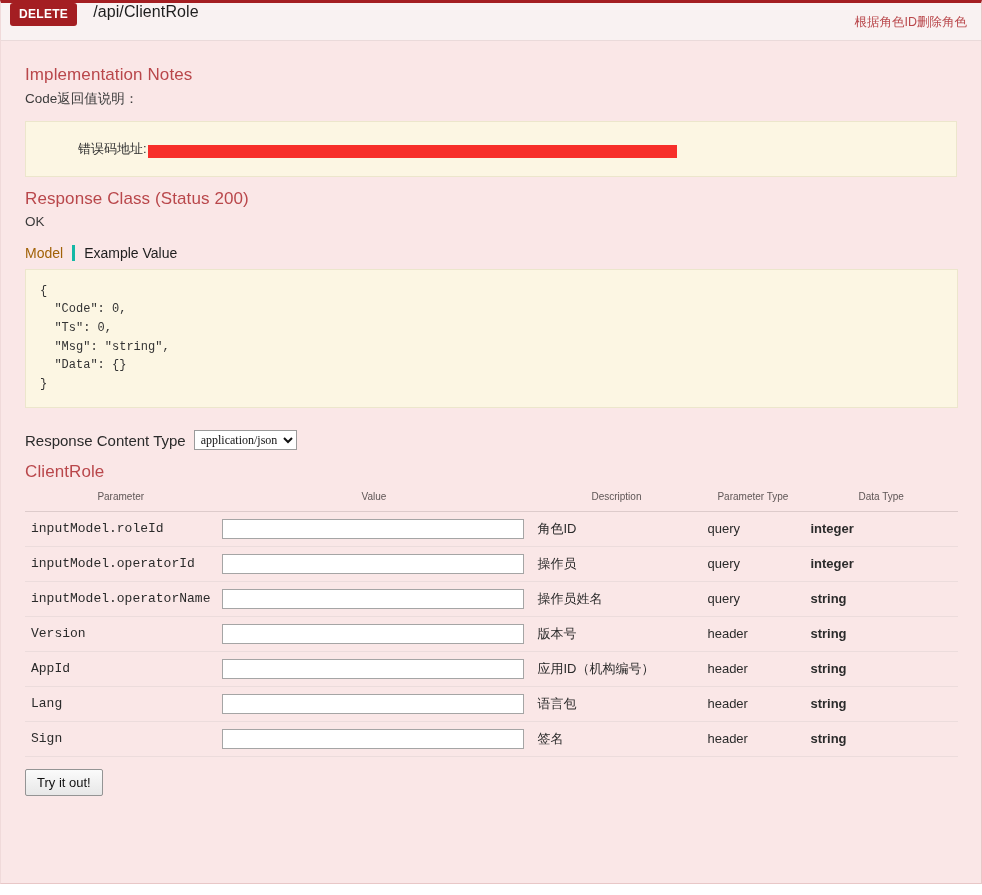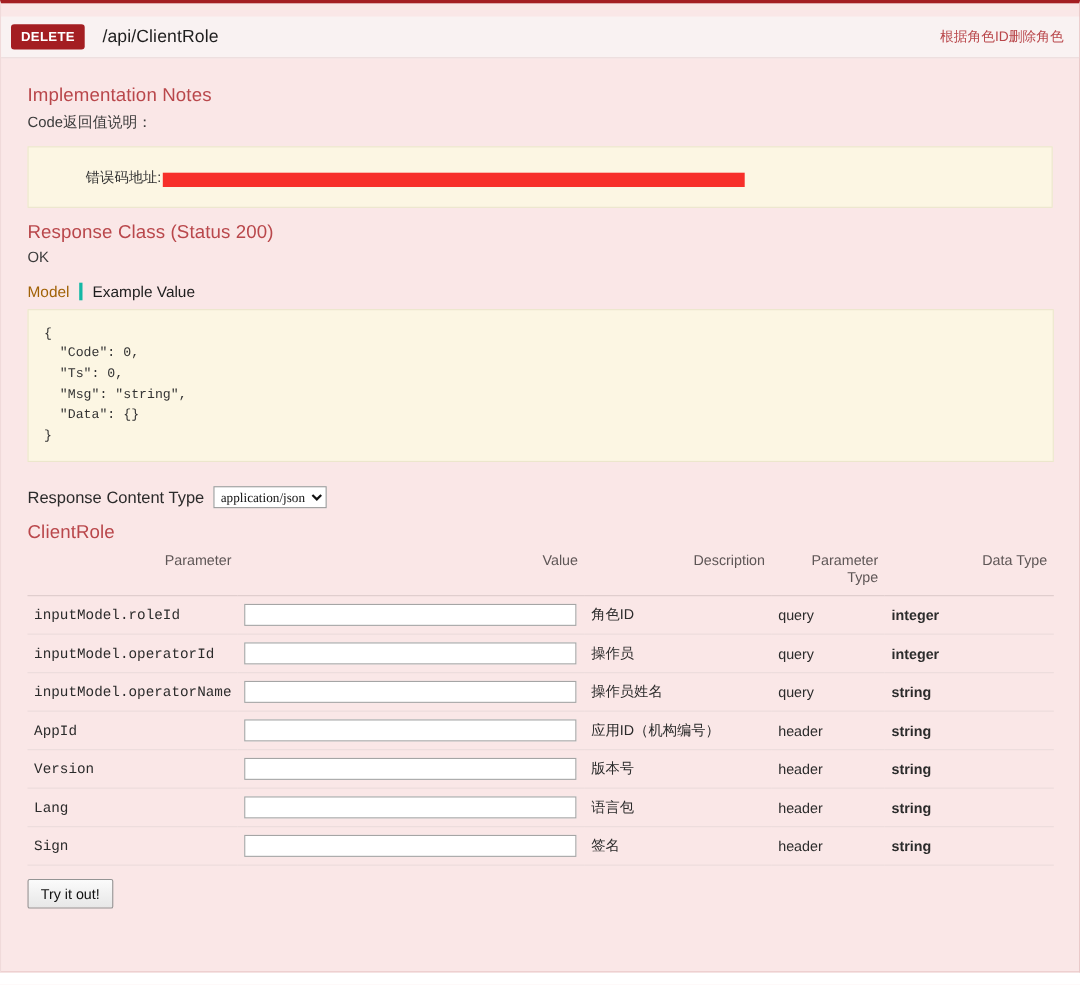--- a/index.html
+++ b/index.html
@@ -20,24 +20,23 @@
     position: relative;
     height: 884px;
   }
 
   
   .op-heading {
     height: 38px;
     background: #f9f2f2;
     border-bottom: 1px solid #eadada;
     display: flex;
-    align-items: center;
+    align-items: flex-start;
     padding: 0 12px 0 9px;
     position: relative;
-    margin-top: 12px;
   }
   .http-method {
     display: inline-block;
     background: #a41e22;
     color: #ffffff;
     font-size: 12px;
     font-weight: bold;
     letter-spacing: 0.3px;
     padding: 5px 9px 6px;
     border-radius: 3px;
@@ -166,23 +165,23 @@
     height: 20px;
   }
 
   
   table.params {
     border-collapse: collapse;
     width: 933px;
     margin-top: 4px;
   }
   table.params thead th {
-    text-align: right;
+    text-align: center;
     font-weight: normal;
-    font-size: 13px;
+    font-size: 10px;
     color: #5e5656;
     padding: 4px 6px 8px 6px;
     border-bottom: 1px solid #ddcbcb;
     vertical-align: top;
     line-height: 1.15;
   }
   table.params tbody td {
     padding: 7px 6px;
     border-bottom: 1px solid #ecdcdc;
     vertical-align: middle;
@@ -303,34 +302,34 @@
             <td class="c-dtype">integer</td>
           </tr>
           <tr>
             <td class="c-param">inputModel.operatorName</td>
             <td class="c-value"><input type="text" class="param-input" value="" style=""></td>
             <td class="c-desc">操作员姓名</td>
             <td class="c-ptype">query</td>
             <td class="c-dtype">string</td>
           </tr>
           <tr>
+            <td class="c-param">Version</td>
+            <td class="c-value"><input type="text" class="param-input" value="" style=""></td>
+            <td class="c-desc">版本号</td>
+            <td class="c-ptype">header</td>
+            <td class="c-dtype">string</td>
+          </tr>
+          <tr>
             <td class="c-param">AppId</td>
             <td class="c-value"><input type="text" class="param-input" value="" style=""></td>
             <td class="c-desc">应用ID（机构编号）</td>
             <td class="c-ptype">header</td>
             <td class="c-dtype">string</td>
           </tr>
           <tr>
-            <td class="c-param">Version</td>
-            <td class="c-value"><input type="text" class="param-input" value="" style=""></td>
-            <td class="c-desc">版本号</td>
-            <td class="c-ptype">header</td>
-            <td class="c-dtype">string</td>
-          </tr>
-          <tr>
             <td class="c-param">Lang</td>
             <td class="c-value"><input type="text" class="param-input" value="" style=""></td>
             <td class="c-desc">语言包</td>
             <td class="c-ptype">header</td>
             <td class="c-dtype">string</td>
           </tr>
           <tr>
             <td class="c-param">Sign</td>
             <td class="c-value"><input type="text" class="param-input" value="" style=""></td>
             <td class="c-desc">签名</td>

